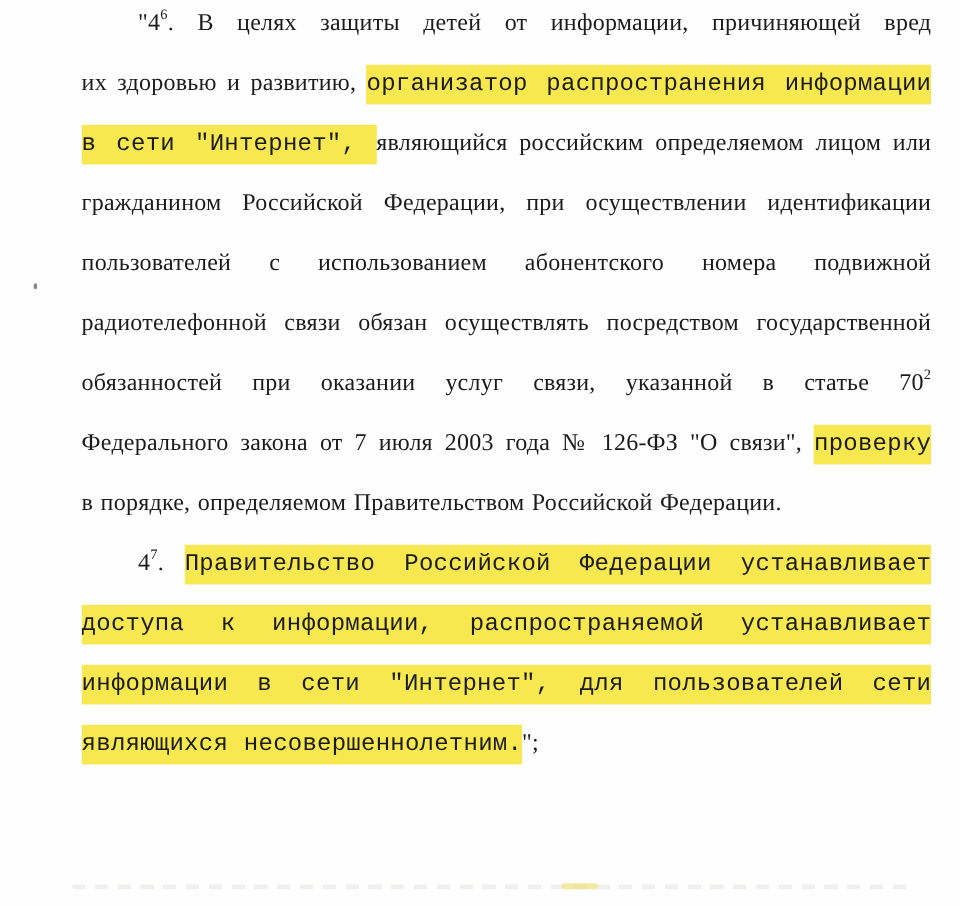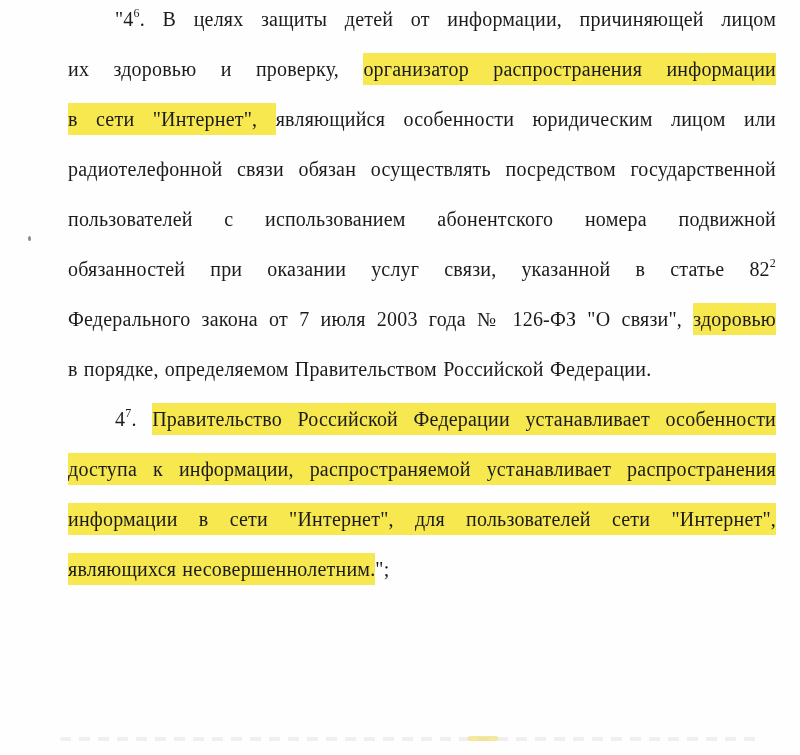--- a/index.html
+++ b/index.html
@@ -47,20 +47,21 @@
   .line sup {
     font-size: 12px;
     line-height: 0;
     vertical-align: super;
     position: relative;
     top: -1px;
   }
   .hl {
     background: var(--highlight);
     padding: 5px 0;
+    font-family: Liberation Mono, monospace;
   }
   
   .speck {
     position: absolute;
     left: 28px;
     top: 236px;
     width: 3px;
     height: 5px;
     border-radius: 50%;
     background: #6a6a6a;
@@ -89,27 +90,28 @@
     background: #efe07a;
     opacity: 0.7;
     border-radius: 2px;
   }
 </style>
 </head>
 <body>
 
 <div class="page">
   <div class="doc">
-      <div class="line indent"><span>"4</span><sup>6</sup><span>. В целях защиты детей от информации, причиняющей лицом</span></div>
-      <div class="line"><span>их здоровью и проверку, </span><span class="hl">организатор распространения информации</span></div>
-      <div class="line"><span class="hl">в сети "Интернет", </span><span>являющийся особенности юридическим лицом или</span></div>
+      <div class="line indent"><span>"4</span><sup>6</sup><span>. В целях защиты детей от информации, причиняющей вред</span></div>
+      <div class="line"><span>их здоровью и развитию, </span><span class="hl">организатор распространения информации</span></div>
+      <div class="line"><span class="hl">в сети "Интернет", </span><span>являющийся российским определяемом лицом или</span></div>
+      <div class="line"><span>гражданином Российской Федерации, при осуществлении идентификации</span></div>
+      <div class="line"><span>пользователей с использованием абонентского номера подвижной</span></div>
       <div class="line"><span>радиотелефонной связи обязан осуществлять посредством государственной</span></div>
-      <div class="line"><span>пользователей с использованием абонентского номера подвижной</span></div>
-      <div class="line"><span>обязанностей при оказании услуг связи, указанной в статье 82</span><sup>2</sup></div>
-      <div class="line"><span>Федерального закона от 7 июля 2003 года № 126-ФЗ "О связи", </span><span class="hl">здоровью</span></div>
+      <div class="line"><span>обязанностей при оказании услуг связи, указанной в статье 70</span><sup>2</sup></div>
+      <div class="line"><span>Федерального закона от 7 июля 2003 года № 126-ФЗ "О связи", </span><span class="hl">проверку</span></div>
       <div class="line nojust"><span>в порядке, определяемом Правительством Российской Федерации.</span></div>
       <div class="line indent"><span>4</span><sup>7</sup><span>. </span><span class="hl">Правительство Российской Федерации устанавливает особенности</span></div>
       <div class="line"><span class="hl">доступа к информации, распространяемой устанавливает распространения</span></div>
       <div class="line"><span class="hl">информации в сети "Интернет", для пользователей сети "Интернет",</span></div>
       <div class="line nojust"><span class="hl">являющихся несовершеннолетним.</span><span>";</span></div>
     </div>
   <div class="speck"></div>
   <div class="cutoff-strip"></div>
   <div class="cutoff-hl"></div>
 </div>

